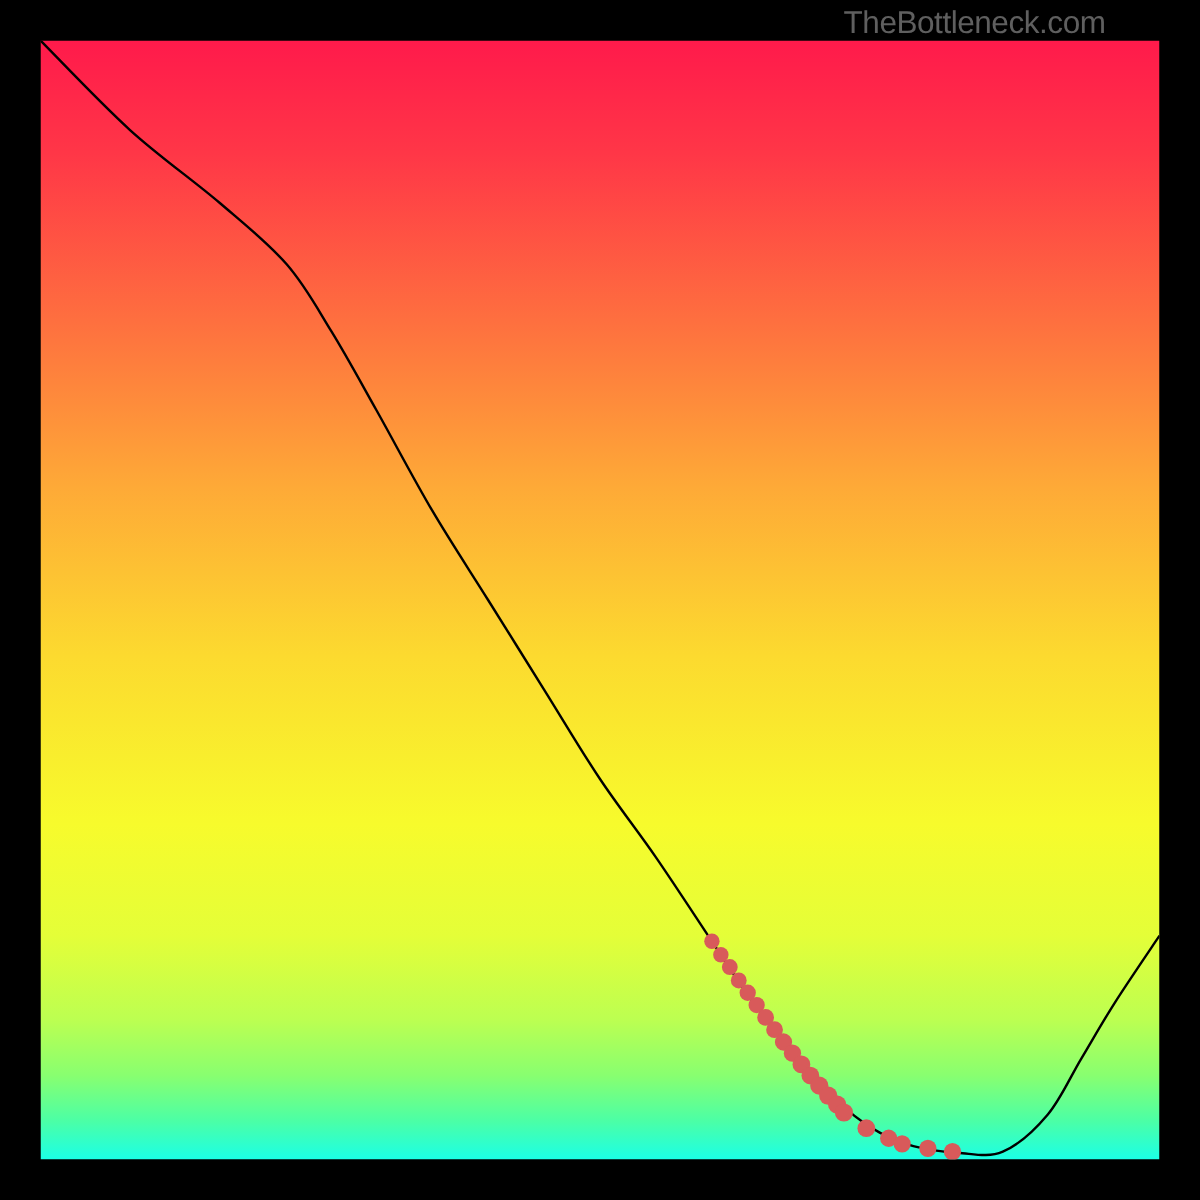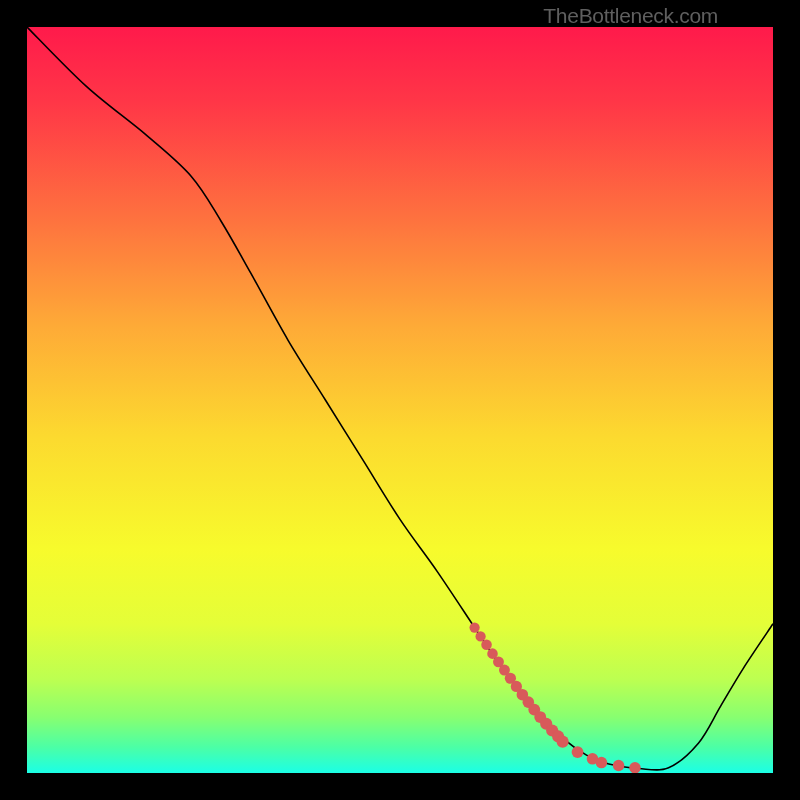--- a/index.html
+++ b/index.html
@@ -9,20 +9,21 @@
     width: 800px;
     height: 800px;
     overflow: hidden;
     font-family: Arial, sans-serif;
   }
   .outer {
     width: 740px;
     height: 800px;
     background: #000;
     position: relative;
+    padding-left: 19px;
   }
   .watermark {
     position: absolute;
     top: 4px;
     right: 22px;
     color: #5f5f5f;
     font-size: 21px;
     font-weight: 500;
     letter-spacing: -0.3px;
   }

